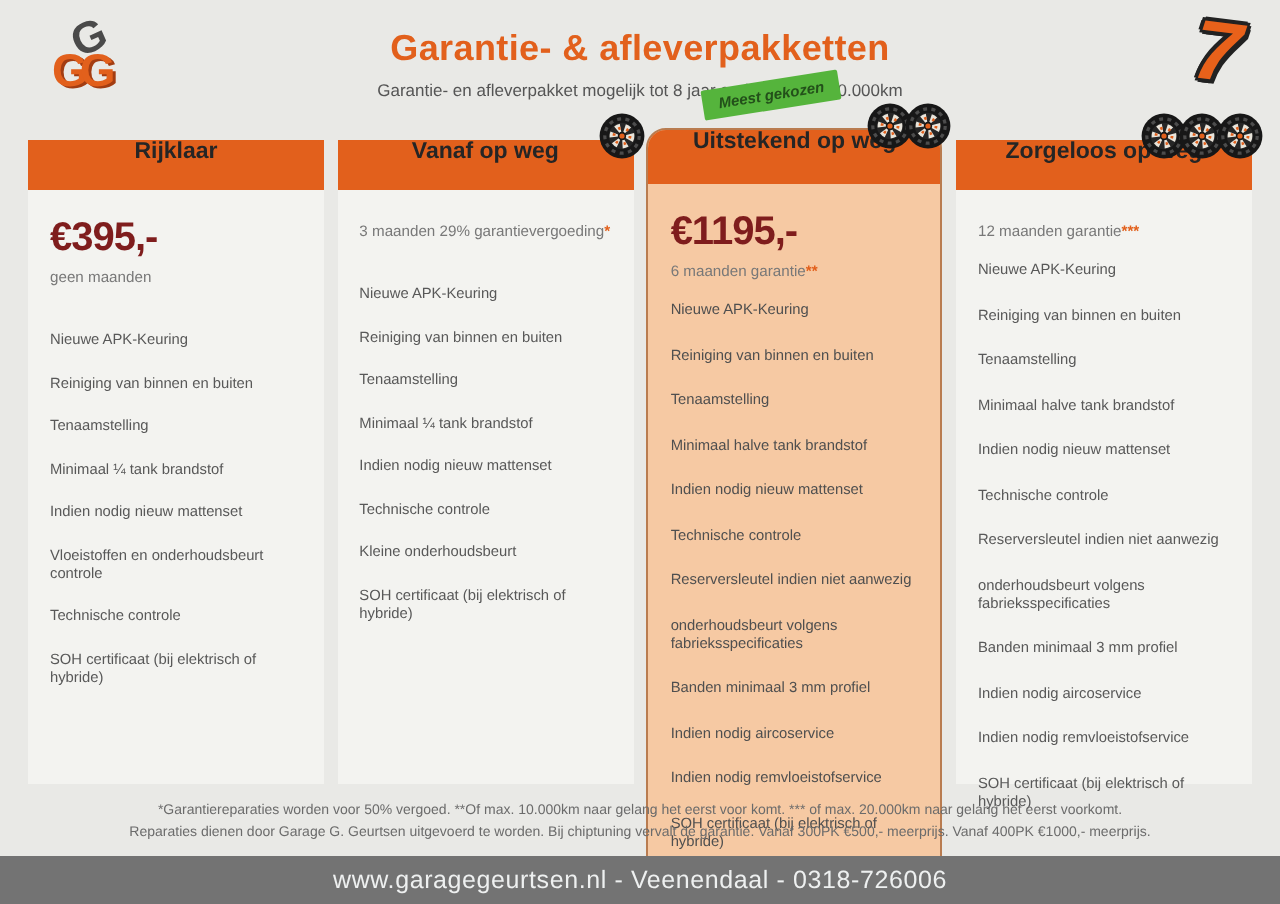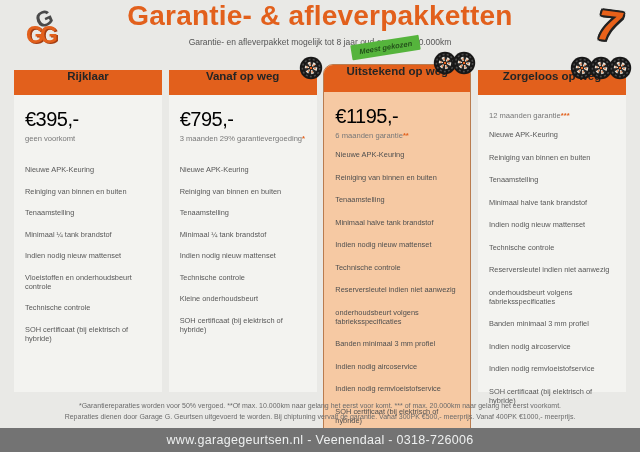--- a/index.html
+++ b/index.html
@@ -15,22 +15,22 @@
   .logo { position:absolute; left:20px; top:4px; width:54px; height:56px; }
   .logo-top {
     display:inline-block; font-weight:bold; font-size:22px; color:#4a4a4a;
     transform:rotate(-24deg); position:absolute; left:16px; top:2px;
   }
   .logo-bottom {
     position:absolute; left:6px; top:18px; font-weight:bold; font-size:23px;
     color:#e2601c; letter-spacing:-4px; text-shadow:1.5px 1px 0 #a33d12;
   }
   .page-title {
-    text-align:center; 
-    font-size:28px; font-weight:bold; color:#e2601c; letter-spacing:0.2px;
+    text-align:center; padding-top:14px;
+    font-size:18px; font-weight:bold; color:#e2601c; letter-spacing:0.2px;
   }
   .page-subtitle {
     text-align:center; margin-top:5px;
     font-size:8.5px; color:#555;
   }
   .corner-seven {
     position:absolute; right:20px; top:2px;
     font-size:42px; font-weight:bold; font-style:italic; color:#e8611a;
     transform:rotate(7deg);
     text-shadow:
@@ -48,21 +48,21 @@
     position:relative; height:25px;
     background:#e2601c;
     display:flex; align-items:flex-start; justify-content:center;
   }
   .col-header .col-title {
     font-size:11.5px; font-weight:bold; color:#252525;
   }
   .col-body {
     background:#f3f3f0; height:297px; padding:13px 11px 0 11px;
   }
-  .price { font-size:20px; font-weight:normal; color:#000000; letter-spacing:-0.5px; }
+  .price { font-size:20px; font-weight:bold; color:#7f1d1d; letter-spacing:-0.5px; }
   .price-note { margin-top:3px; font-size:7.6px; color:#787878; }
   .price-note .marker { color:#e2601c; font-weight:bold; }
   .features { list-style:none; }
   .col.sparse .features { margin-top:22px; }
   .col.dense  .features { margin-top:10px; }
   .features li { font-size:7.4px; color:#585858; }
   .col.sparse .features li { margin-bottom:12.5px; }
   .col.dense  .features li { margin-bottom:13.5px; }
 
   
@@ -119,21 +119,21 @@
 
 <div class="columns" id="columns">
     <div class="col sparse">
 
     <div class="col-header">
       <span class="col-title">Rijklaar</span>
       <span class="tires"></span>
     </div>
     <div class="col-body">
       <div class="price">€395,-</div>
-      <div class="price-note"><span>geen voorkomt</span><span class="marker"></span></div>
+      <div class="price-note"><span>geen maanden</span><span class="marker"></span></div>
       <ul class="features">
           <li>Nieuwe APK-Keuring</li>
           <li>Reiniging van binnen en buiten</li>
           <li>Tenaamstelling</li>
           <li>Minimaal ¼  tank brandstof</li>
           <li>Indien nodig nieuw mattenset</li>
           <li>Vloeistoffen en onderhoudsbeurt controle</li>
           <li>Technische controle</li>
           <li>SOH certificaat (bij elektrisch of hybride)</li>
         </ul>
@@ -148,21 +148,20 @@
     <circle cx="12" cy="12" r="11.2" fill="#171717"></circle>
     <circle cx="12" cy="12" r="8.6" fill="none" stroke="#4c4c4c" stroke-width="1.6" stroke-dasharray="2 2.2"></circle>
     <circle cx="12" cy="12" r="6.6" fill="#262626"></circle>
     <circle cx="12" cy="12" r="4" fill="none" stroke="#e8e4da" stroke-width="4.4" stroke-dasharray="2 2"></circle>
     <circle cx="12" cy="12" r="4" fill="none" stroke="#e2601c" stroke-width="1.4" stroke-dasharray="1.2 3"></circle>
     <circle cx="12" cy="12" r="1.7" fill="#e2601c" stroke="#171717" stroke-width="0.8"></circle>
   </svg>
         </span>
     </div>
     <div class="col-body">
-      <div class="price">€795,-</div>
       <div class="price-note"><span>3 maanden 29% garantievergoeding</span><span class="marker">*</span></div>
       <ul class="features">
           <li>Nieuwe APK-Keuring</li>
           <li>Reiniging van binnen en buiten</li>
           <li>Tenaamstelling</li>
           <li>Minimaal ¼ tank brandstof</li>
           <li>Indien nodig nieuw mattenset</li>
           <li>Technische controle</li>
           <li>Kleine onderhoudsbeurt</li>
           <li>SOH certificaat (bij elektrisch of hybride)</li>

